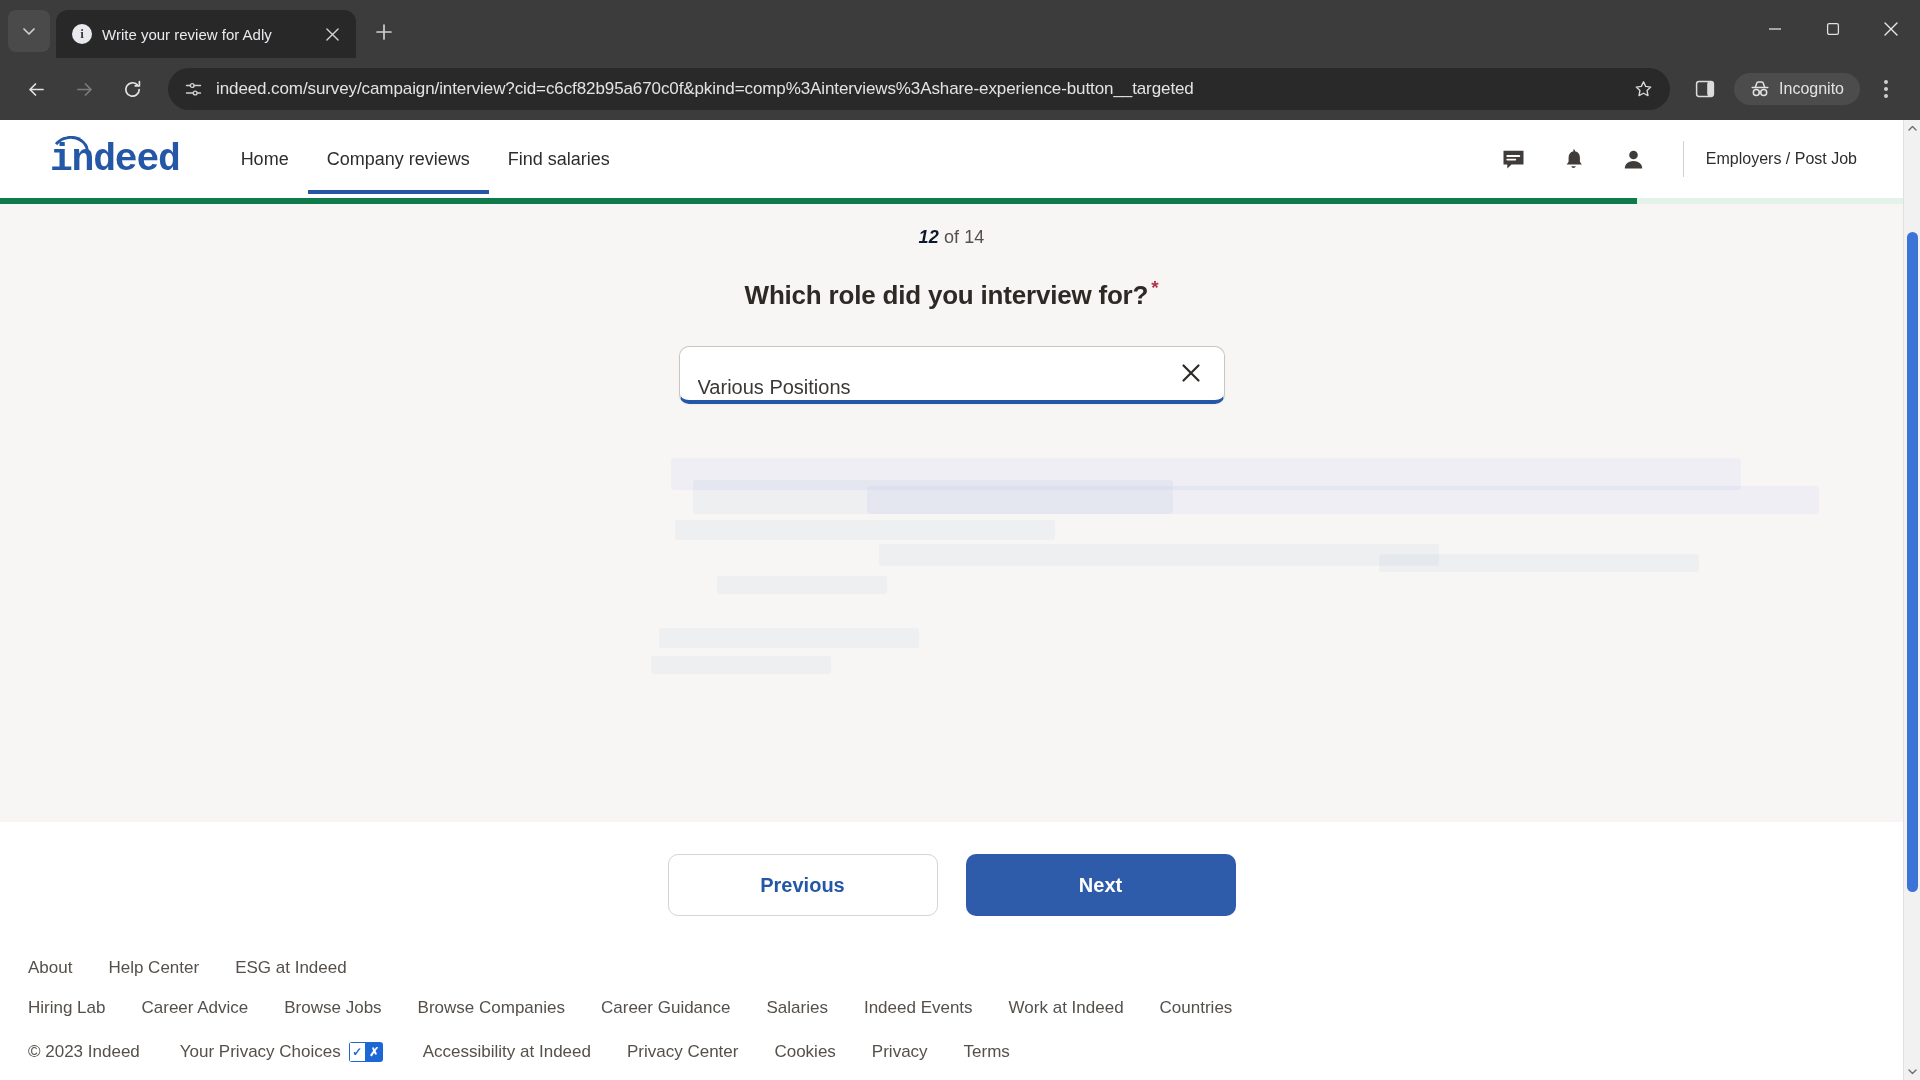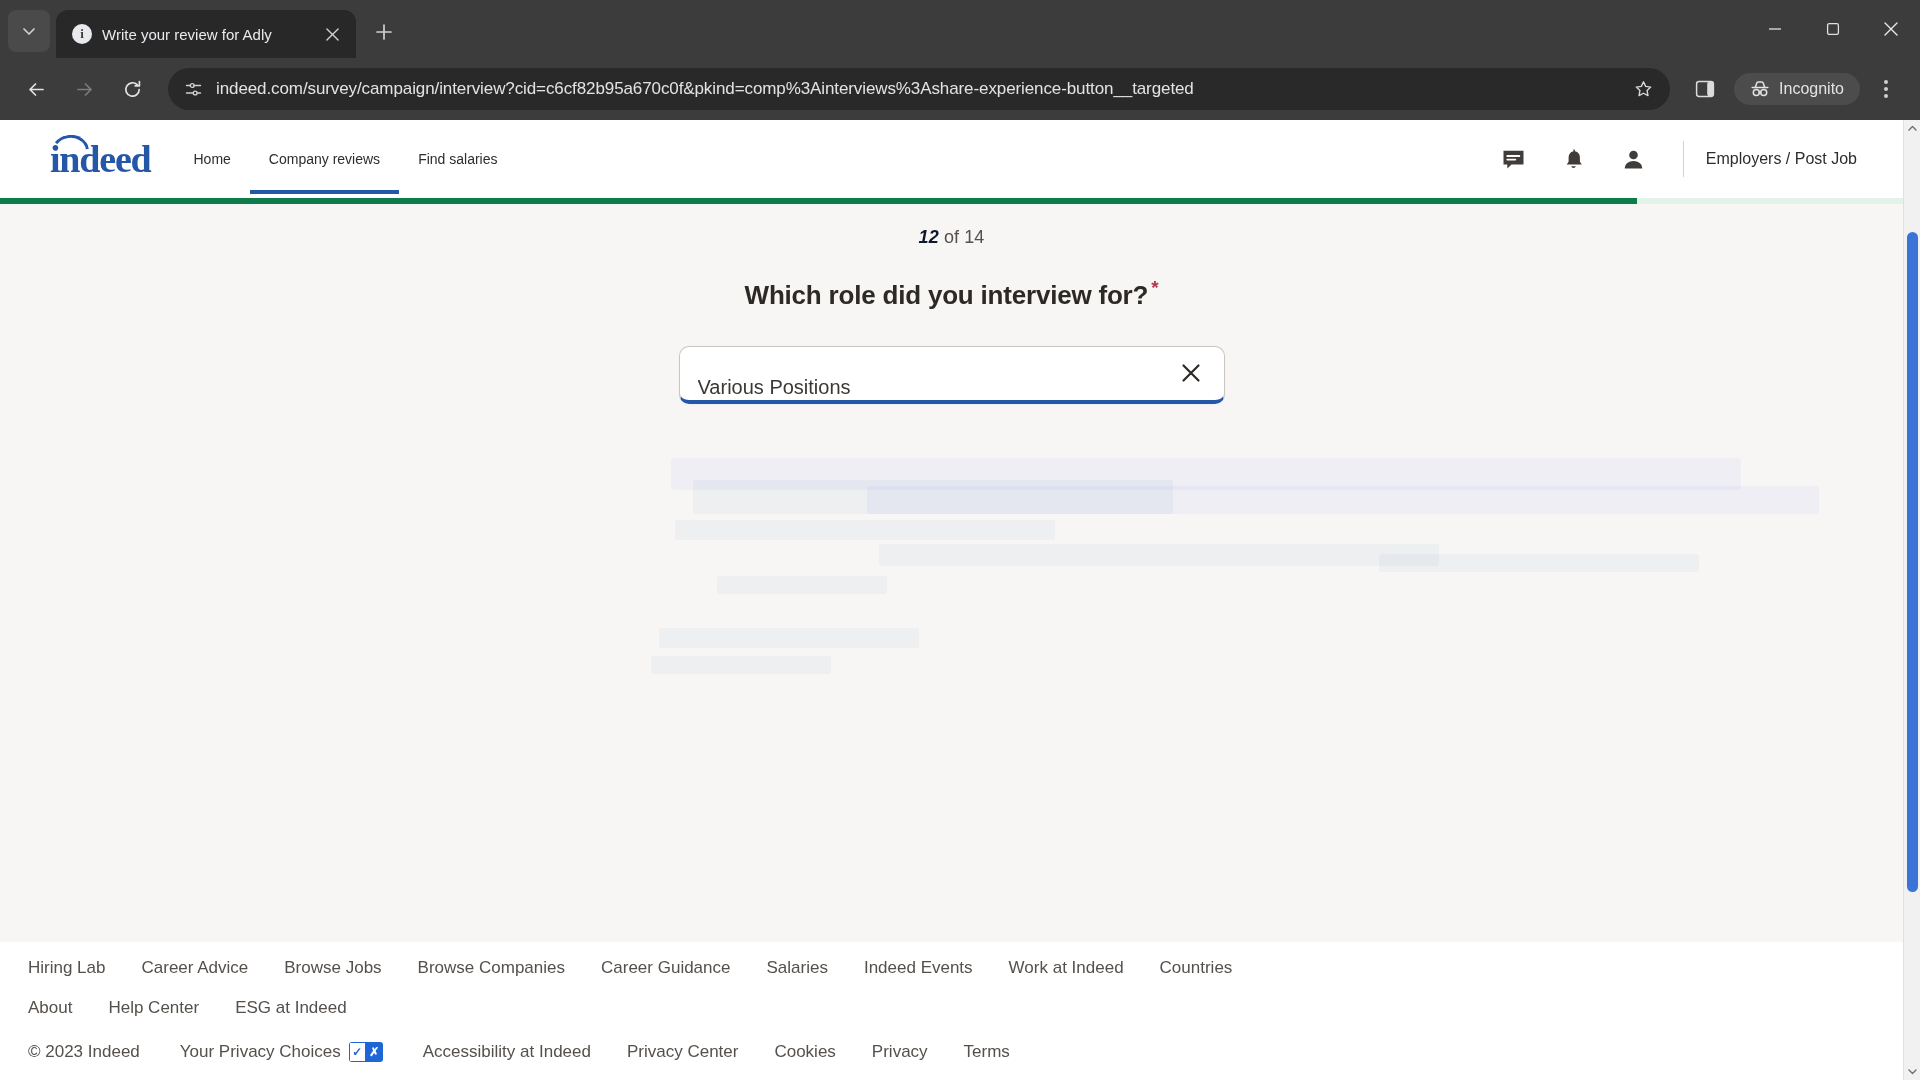--- a/index.html
+++ b/index.html
@@ -115,32 +115,32 @@
     display:flex; flex-direction:column;
   }
 
   
   .ind-header {
     height:78px; background:#ffffff; display:flex; align-items:center;
     padding:0 40px 0 44px; flex:0 0 78px; position:relative; z-index:5;
   }
   .logo {
     font-size:38px; font-weight:bold; color:#2557a7; letter-spacing:-1.2px;
-    position:relative; padding-left:6px; margin-right:24px;
-    font-family:Liberation Serif, serif;
+    position:relative; padding-left:6px; margin-right:42px;
+    font-family:Liberation Mono, monospace;
   }
   .logo .swoosh {
     position:absolute; left:6px; top:-2px; width:38px; height:17px;
     border:3px solid #2557a7; border-bottom:none;
     border-radius:50% 50% 0 0 / 100% 100% 0 0;
     transform:rotate(-8deg); border-left-color:transparent;
   }
   .nav { display:flex; align-items:center; gap:0; height:78px; }
   .nav-link {
-    font-size:14px; color:#2d2d2d; padding:0 19px; height:69px;
+    font-size:18px; color:#2d2d2d; padding:0 19px; height:69px;
     display:flex; align-items:center; cursor:pointer; white-space:nowrap;
   }
   .nav-link.active { box-shadow: inset 0 -4px 0 0 #2557a7; }
   .header-right {
     margin-left:auto; display:flex; align-items:center; gap:6px; height:78px;
   }
   .hicon {
     width:54px; height:54px; display:flex; align-items:center;
     justify-content:center; cursor:pointer; border-radius:50%;
   }
@@ -439,37 +439,41 @@
             <div class="g-row" style="left:200px; top:86px; width:560px; height:22px;"></div>
             <div class="g-row" style="left:38px; top:118px; width:170px; height:18px;"></div>
             <div class="g-row" style="left:-20px; top:170px; width:260px; height:20px;"></div>
             <div class="g-row" style="left:-28px; top:198px; width:180px; height:18px;"></div>
             <div class="g-row" style="left:700px; top:96px; width:320px; height:18px;"></div>
           </div>
         </div>
 
       </div>
 
+      <div class="actions">
+        <button class="btn-prev">Previous</button>
+        <button class="btn-next">Next</button>
+      </div>
 
       <div class="footer">
+        <div class="f-row">
+          <span class="f-link">About</span>
+          <span class="f-link">Help Center</span>
+          <span class="f-link">ESG at Indeed</span>
+        </div>
         <div class="f-row">
           <span class="f-link">Hiring Lab</span>
           <span class="f-link">Career Advice</span>
           <span class="f-link">Browse Jobs</span>
           <span class="f-link">Browse Companies</span>
           <span class="f-link">Career Guidance</span>
           <span class="f-link">Salaries</span>
           <span class="f-link">Indeed Events</span>
           <span class="f-link">Work at Indeed</span>
           <span class="f-link">Countries</span>
-        </div>
-        <div class="f-row">
-          <span class="f-link">About</span>
-          <span class="f-link">Help Center</span>
-          <span class="f-link">ESG at Indeed</span>
         </div>
         <div class="f-bottom">
           <span class="f-copy">© 2023 Indeed</span>
           <span class="f-privacy">
             <span>Your Privacy Choices</span>
             <span class="pc-badge">
               <span class="l">✓</span>
               <span class="r">✗</span>
             </span>
           </span>

